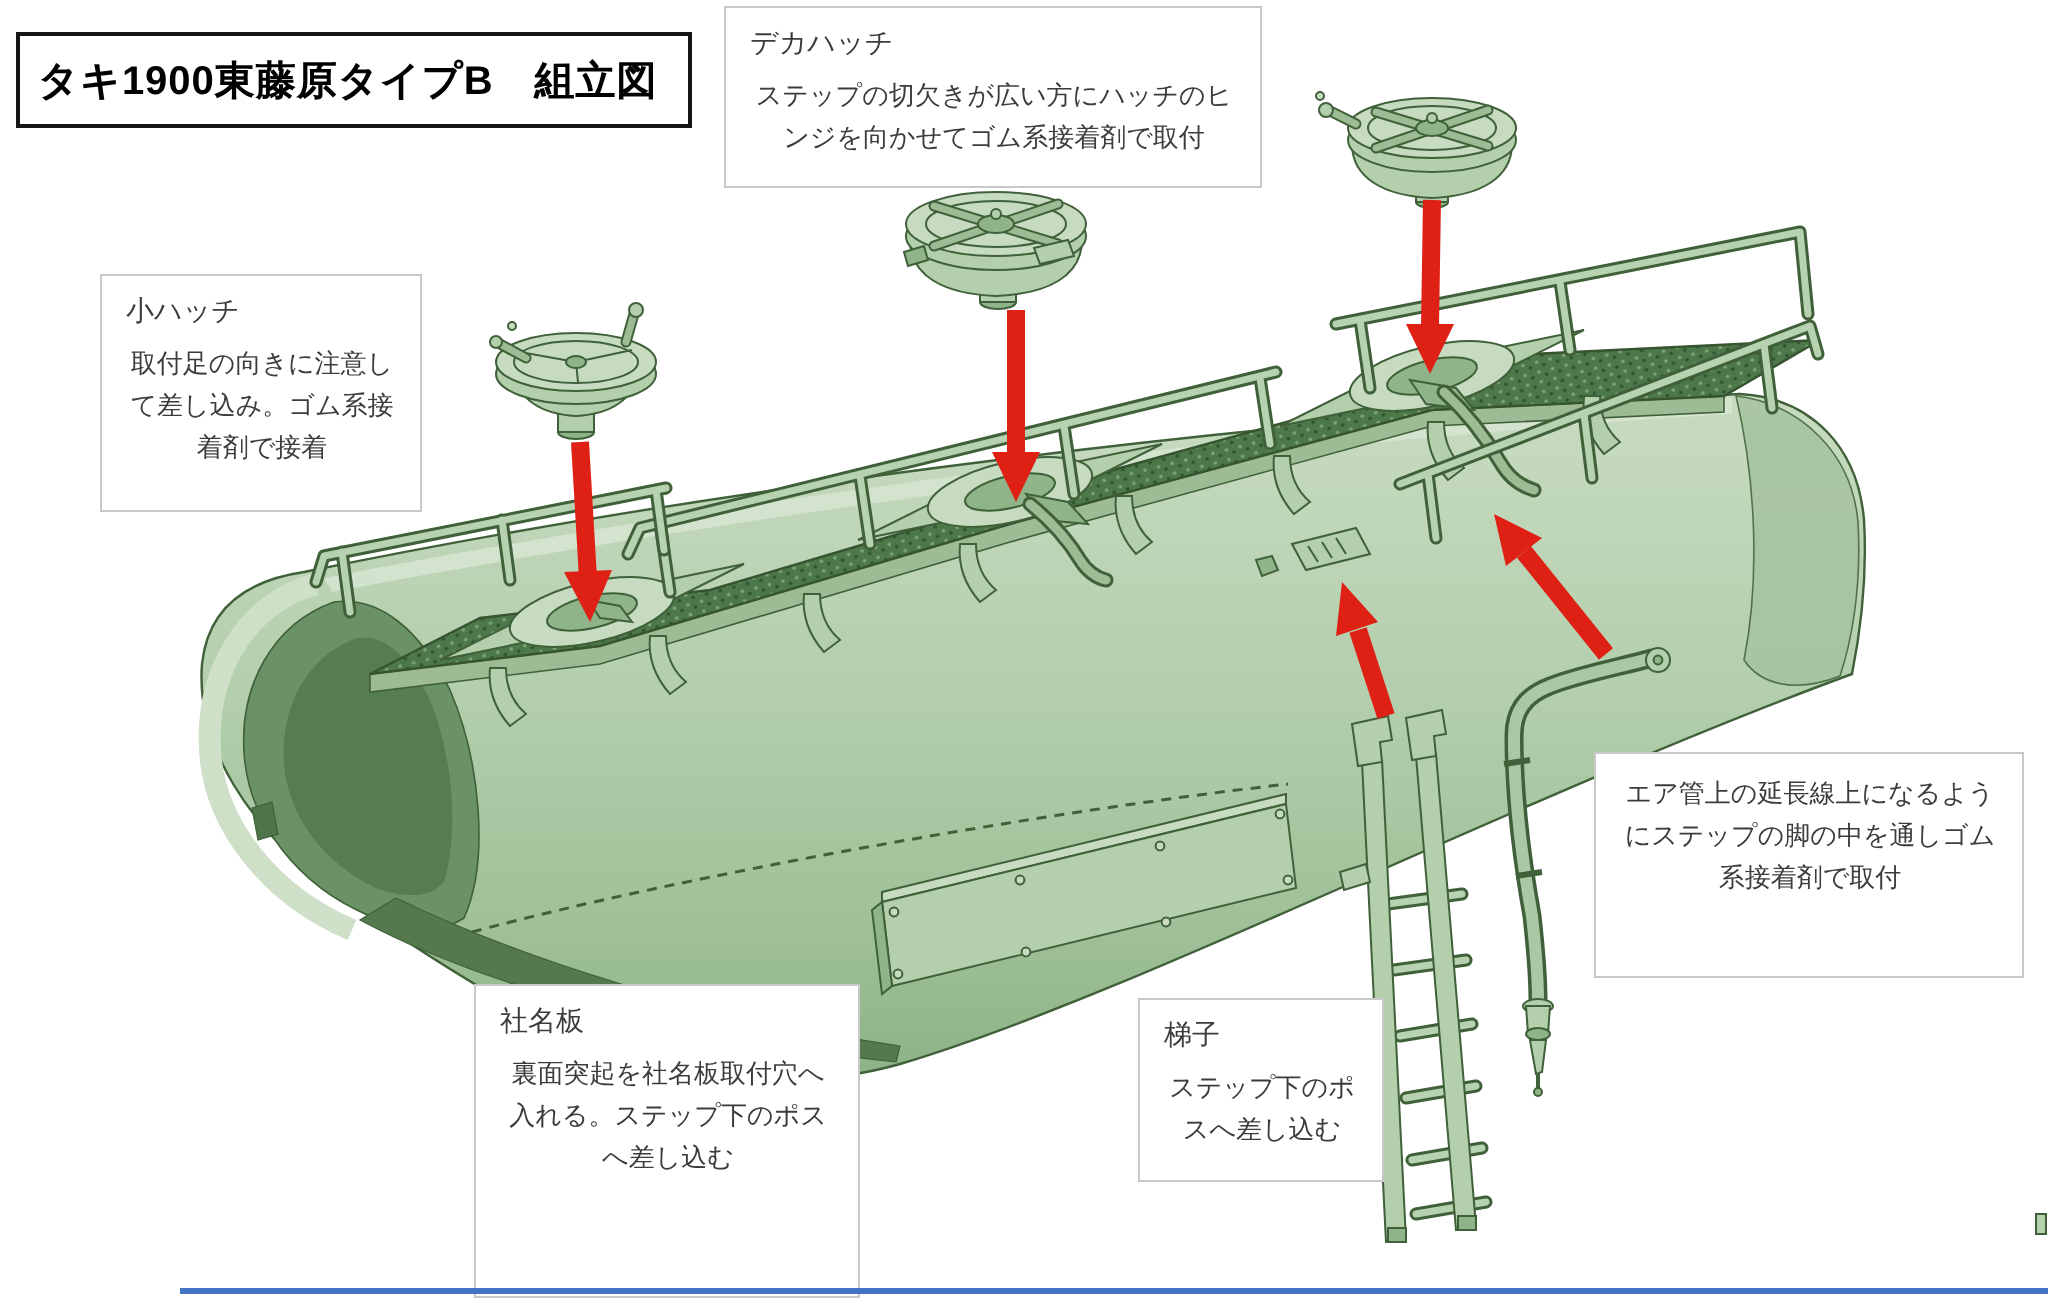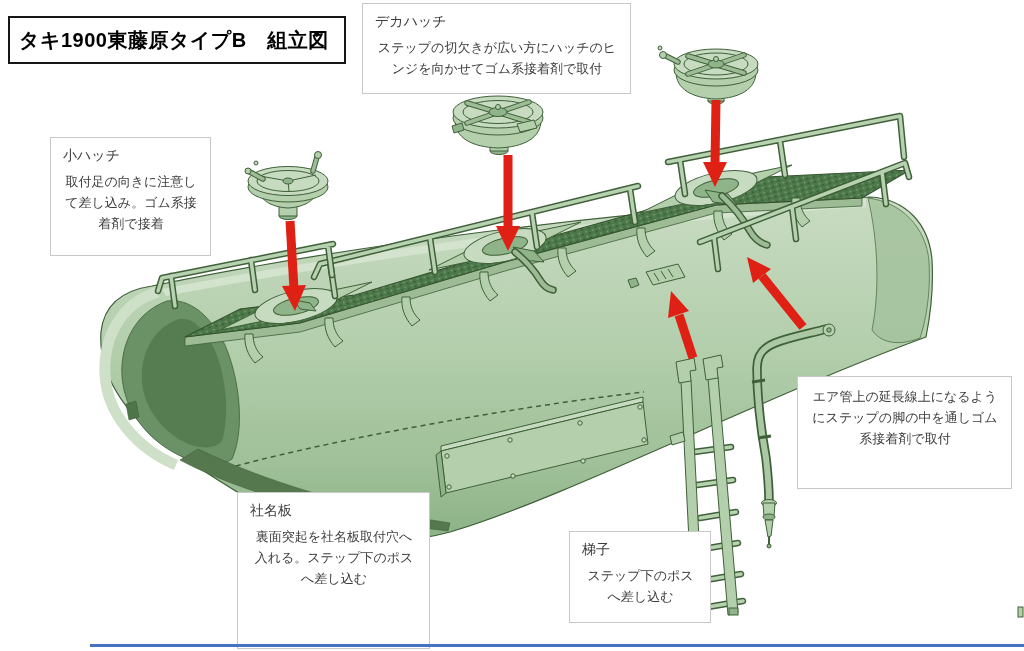--- a/index.html
+++ b/index.html
@@ -17,21 +17,21 @@
   .label-box{
     position:absolute;background:#ffffff;border:1px solid #c8c8c8;
     box-sizing:border-box;padding:9px 11px 22px 12px;color:#3c3c3c;
   }
   .label-title{font-size:14px;font-weight:400;margin:0 0 6px 0;}
   .label-body{font-size:13px;line-height:21px;margin:0;word-break:break-all;text-align:center;}
   .box-deka  {left:362px;top:3px;  width:269px;height:91px;}
   .box-small {left:50px; top:137px;width:161px;height:119px;}
   .box-air   {left:797px;top:376px;width:215px;height:113px;}
   .box-name  {left:237px;top:492px;width:193px;height:157px;}
-  .box-ladder{left:569px;top:531px;width:142px;height:92px;}
+  .box-ladder{left:569px;top:499px;width:123px;height:92px;}
   .footer-line{position:absolute;left:90px;top:644px;width:934px;height:3px;background:#4472c4;}
   
   .part{fill:#b3cfac;stroke:#3f6039;stroke-width:1;}
   .part-light{fill:#c6dbc0;stroke:#3f6039;stroke-width:1;}
   .part-dark{fill:#8fb489;stroke:#3f6039;stroke-width:1;}
   .outline-only{fill:none;stroke:#3f6039;stroke-width:1;}
   .rail-under{stroke:#3f6039;stroke-width:6.5;fill:none;stroke-linecap:round;stroke-linejoin:round;}
   .rail-over{stroke:#b7d2b0;stroke-width:3.5;fill:none;stroke-linecap:round;stroke-linejoin:round;}
   .pipe-under{stroke:#3f6039;stroke-width:9.5;fill:none;stroke-linecap:round;stroke-linejoin:round;}
   .pipe-over{stroke:#abc8a4;stroke-width:6;fill:none;stroke-linecap:round;stroke-linejoin:round;}

